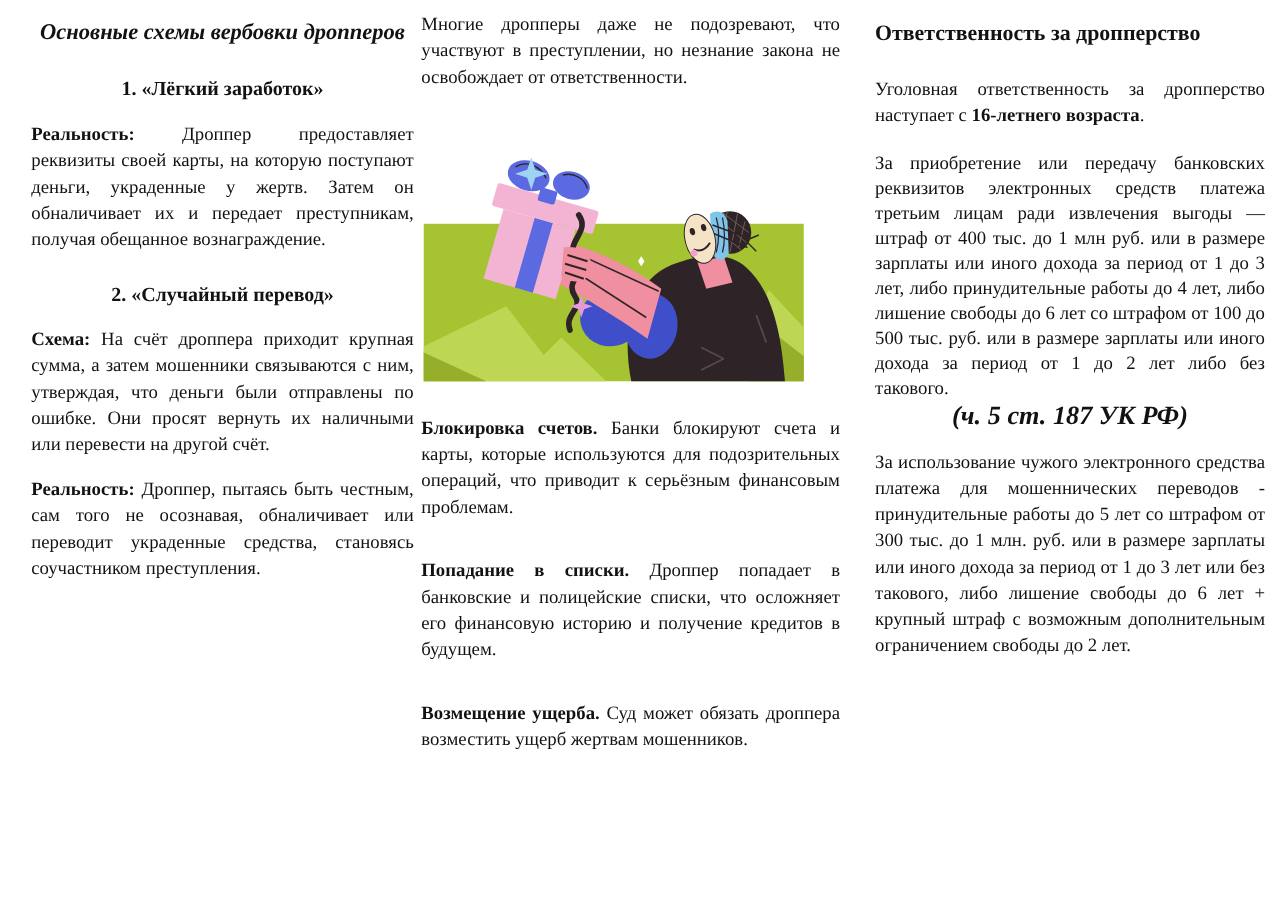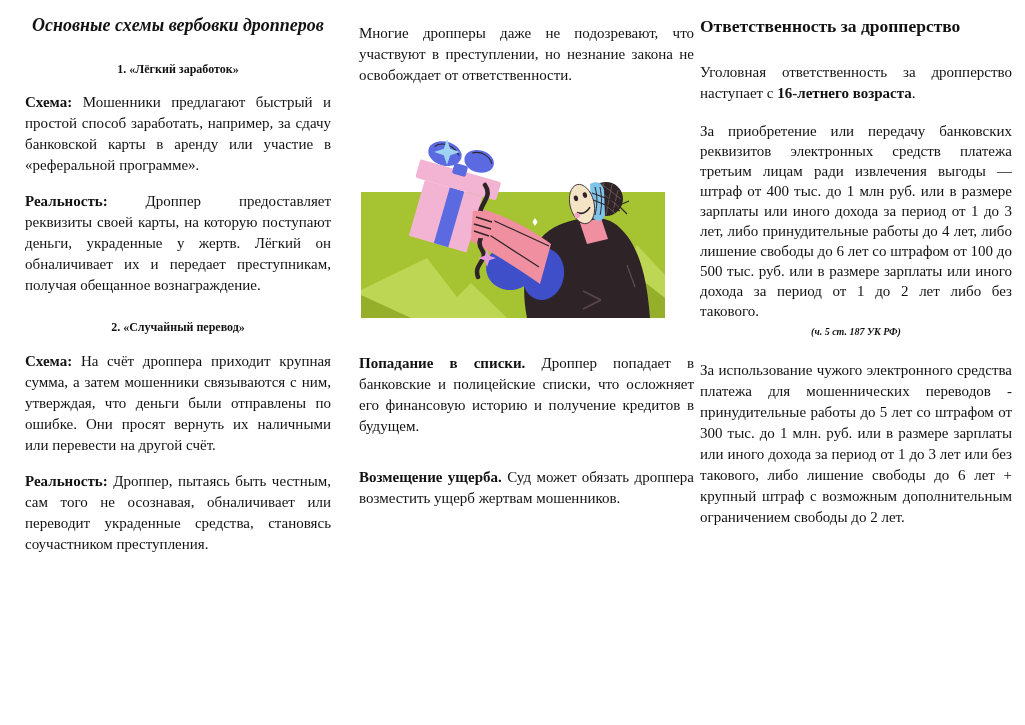--- a/index.html
+++ b/index.html
@@ -3,58 +3,57 @@
 <meta charset="utf-8">
 <style>
   html,body{margin:0;padding:0;}
   body{
     width:1025px;height:725px;position:relative;background:#ffffff;
     font-family:"Liberation Serif","DejaVu Serif",serif;color:#121212;
     overflow:hidden;
   }
   .col{position:absolute;top:0;}
   #col-left{left:25px;width:306px;}
-  #col-mid{left:359px;width:335px;margin-top:13px;}
+  #col-mid{left:337px;width:335px;}
   #col-right{left:700px;width:312px;}
 
   .doc-title{
     margin:14px 0 0 0;text-align:center;font-weight:bold;font-style:italic;
     font-size:18px;line-height:1.32;
   }
   .body-p{
     font-size:15px;line-height:21px;text-align:justify;margin:0;
   }
   .lead{font-weight:bold;}
   .sec-h{
-    margin:24px 0 0 0;text-align:center;font-weight:bold;font-size:12px;line-height:1.3;
+    margin:24px 0 0 0;text-align:center;font-weight:bold;font-size:16px;line-height:1.3;
   }
   .mt-intro{margin-top:24px;}
   .mt-p{margin-top:15px;}
   .right-h{
     margin:16px 0 0 0;font-weight:bold;font-size:17.5px;line-height:1.25;text-align:left;
   }
   .law-ref{
-    margin:0;text-align:center;font-weight:bold;font-style:italic;font-size:10px;line-height:22px;
+    margin:0;text-align:center;font-weight:bold;font-style:italic;font-size:21px;line-height:22px;
   }
   .tight{line-height:20px;}
   #illustration{
     margin-top:41px;width:310px;height:196px;position:relative;
   }
   svg{display:block;}
 </style>
 </head>
 <body>
 
 <div class="col" id="col-left">
   <h1 class="doc-title">Основные схемы вербовки дропперов</h1>
 
 
   <h2 class="sec-h">1. «Лёгкий заработок»</h2>
-  <p class="body-p mt-p"><span class="lead">Схема:</span> <span>Мошенники предлагают быстрый и простой способ заработать, например, за сдачу банковской карты в аренду или участие в «реферальной программе».</span></p>
-  <p class="body-p mt-p"><span class="lead">Реальность:</span> <span>Дроппер предоставляет реквизиты своей карты, на которую поступают деньги, украденные у жертв. Лёгкий он обналичивает их и передает преступникам, получая обещанное вознаграждение.</span></p>
+  <p class="body-p mt-p"><span class="lead">Реальность:</span> <span>Дроппер предоставляет реквизиты своей карты, на которую поступают деньги, украденные у жертв. Затем он обналичивает их и передает преступникам, получая обещанное вознаграждение.</span></p>
 
   <h2 class="sec-h">2. «Случайный перевод»</h2>
   <p class="body-p mt-p"><span class="lead">Схема:</span> <span>На счёт дроппера приходит крупная сумма, а затем мошенники связываются с ним, утверждая, что деньги были отправлены по ошибке. Они просят вернуть их наличными или перевести на другой счёт.</span></p>
   <p class="body-p mt-p"><span class="lead">Реальность:</span> <span>Дроппер, пытаясь быть честным, сам того не осознавая, обналичивает или переводит украденные средства, становясь соучастником преступления.</span></p>
 </div>
 
 <div class="col" id="col-mid">
   <p class="body-p" style="margin-top:10px;">Многие дропперы даже не подозревают, что участвуют в преступлении, но незнание закона не освобождает от ответственности.</p>
 
   <div id="illustration">
@@ -109,20 +108,21 @@
       <path d="M126,58 C136,72 114,80 124,92 C134,104 114,110 123,123 C130,133 114,137 119,150" fill="none" stroke-linecap="round" stroke-width="4.5" stroke="#2e2428"></path>
 
       <path d="M114,84 C128,82 138,90 136,102 C134,112 120,114 112,107 Z" fill="#ef8fa0"></path>
       <path d="M117,90 l16,5 M115,97 l17,5 M115,104 l15,5" fill="none" stroke="#2e2428" stroke-width="1.5"></path>
 
       <path d="M88,12 L91.2,21.8 L101,25 L91.2,28.2 L88,38 L84.8,28.2 L75,25 L84.8,21.8 Z" fill="#9fd3f2"></path>
       <path d="M128,122 L130.3,128.7 L137,131 L130.3,133.3 L128,140 L125.7,133.3 L119,131 L125.7,128.7 Z" fill="#e59ad9"></path>
     </svg>
   </div>
 
+  <p class="body-p" style="margin-top:23px;"><span class="lead">Блокировка счетов.</span> <span>Банки блокируют счета и карты, которые используются для подозрительных операций, что приводит к серьёзным финансовым проблемам.</span></p>
   <p class="body-p" style="margin-top:30px;"><span class="lead">Попадание в списки.</span> <span>Дроппер попадает в банковские и полицейские списки, что осложняет его финансовую историю и получение кредитов в будущем.</span></p>
   <p class="body-p" style="margin-top:30px;"><span class="lead">Возмещение ущерба.</span> <span>Суд может обязать дроппера возместить ущерб жертвам мошенников.</span></p>
 </div>
 
 <div class="col" id="col-right">
   <h2 class="right-h">Ответственность за дропперство</h2>
 
   <p class="body-p" style="margin-top:24px;"><span>Уголовная ответственность за дропперство наступает с</span> <span class="lead">16-летнего возраста</span><span>.</span></p>
 
   <p class="body-p tight" style="margin-top:17px;">За приобретение или передачу банковских реквизитов электронных средств платежа третьим лицам ради извлечения выгоды — штраф от 400 тыс. до 1 млн руб. или в размере зарплаты или иного дохода за период от 1 до 3 лет, либо принудительные работы до 4 лет, либо лишение свободы до 6 лет со штрафом от 100 до 500 тыс. руб. или в размере зарплаты или иного дохода за период от 1 до 2 лет либо без такового.</p>

